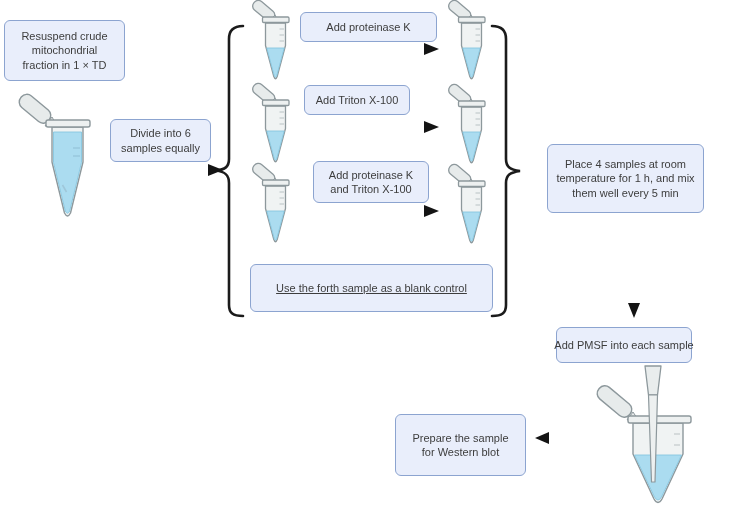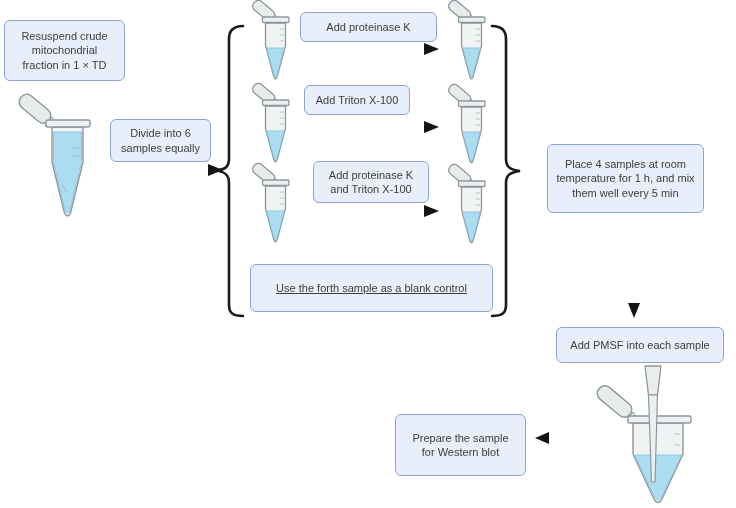--- a/index.html
+++ b/index.html
@@ -28,21 +28,21 @@
   <div class="node" style="left:110px;top:119px;width:101px;height:43px;">Divide into 6
 samples equally</div>
   <div class="node" style="left:300px;top:12px;width:137px;height:30px;">Add proteinase K</div>
   <div class="node" style="left:304px;top:85px;width:106px;height:30px;">Add Triton X-100</div>
   <div class="node" style="left:313px;top:161px;width:116px;height:42px;">Add proteinase K
 and Triton X-100</div>
   <div class="node" style="left:250px;top:264px;width:243px;height:48px;text-decoration:underline;">Use the forth sample as a blank control</div>
   <div class="node" style="left:547px;top:144px;width:157px;height:69px;">Place 4 samples at room
 temperature for 1 h, and mix
 them well every 5 min</div>
-  <div class="node" style="left:556px;top:327px;width:168px;height:36px;">Add PMSF into each sample</div>
+  <div class="node" style="left:556px;top:327px;width:136px;height:36px;">Add PMSF into each sample</div>
   <div class="node" style="left:395px;top:414px;width:131px;height:62px;">Prepare the sample
 for Western blot</div>
 
   <svg class="abs" style="left:212px;top:24px;" width="34" height="294" viewBox="0 0 34 294">
     <path d="M31,2 C21,2 17,7 17,15 L17,135 C17,143 13,145.5 4,146.5 C13,147.5 17,151 17,159 L17,281 C17,289 21,292 31,292" fill="none" stroke="#1b1b1b" stroke-width="2.6" stroke-linecap="round"></path>
   </svg>
   <svg class="abs" style="left:489px;top:24px;" width="36" height="294" viewBox="0 0 36 294">
     <path d="M3,2 C13,2 17,7 17,15 L17,135 C17,143 21,145.5 31,147 C21,148.5 17,151 17,159 L17,281 C17,289 13,292 3,292" fill="none" stroke="#1b1b1b" stroke-width="2.6" stroke-linecap="round"></path>
   </svg>
 

